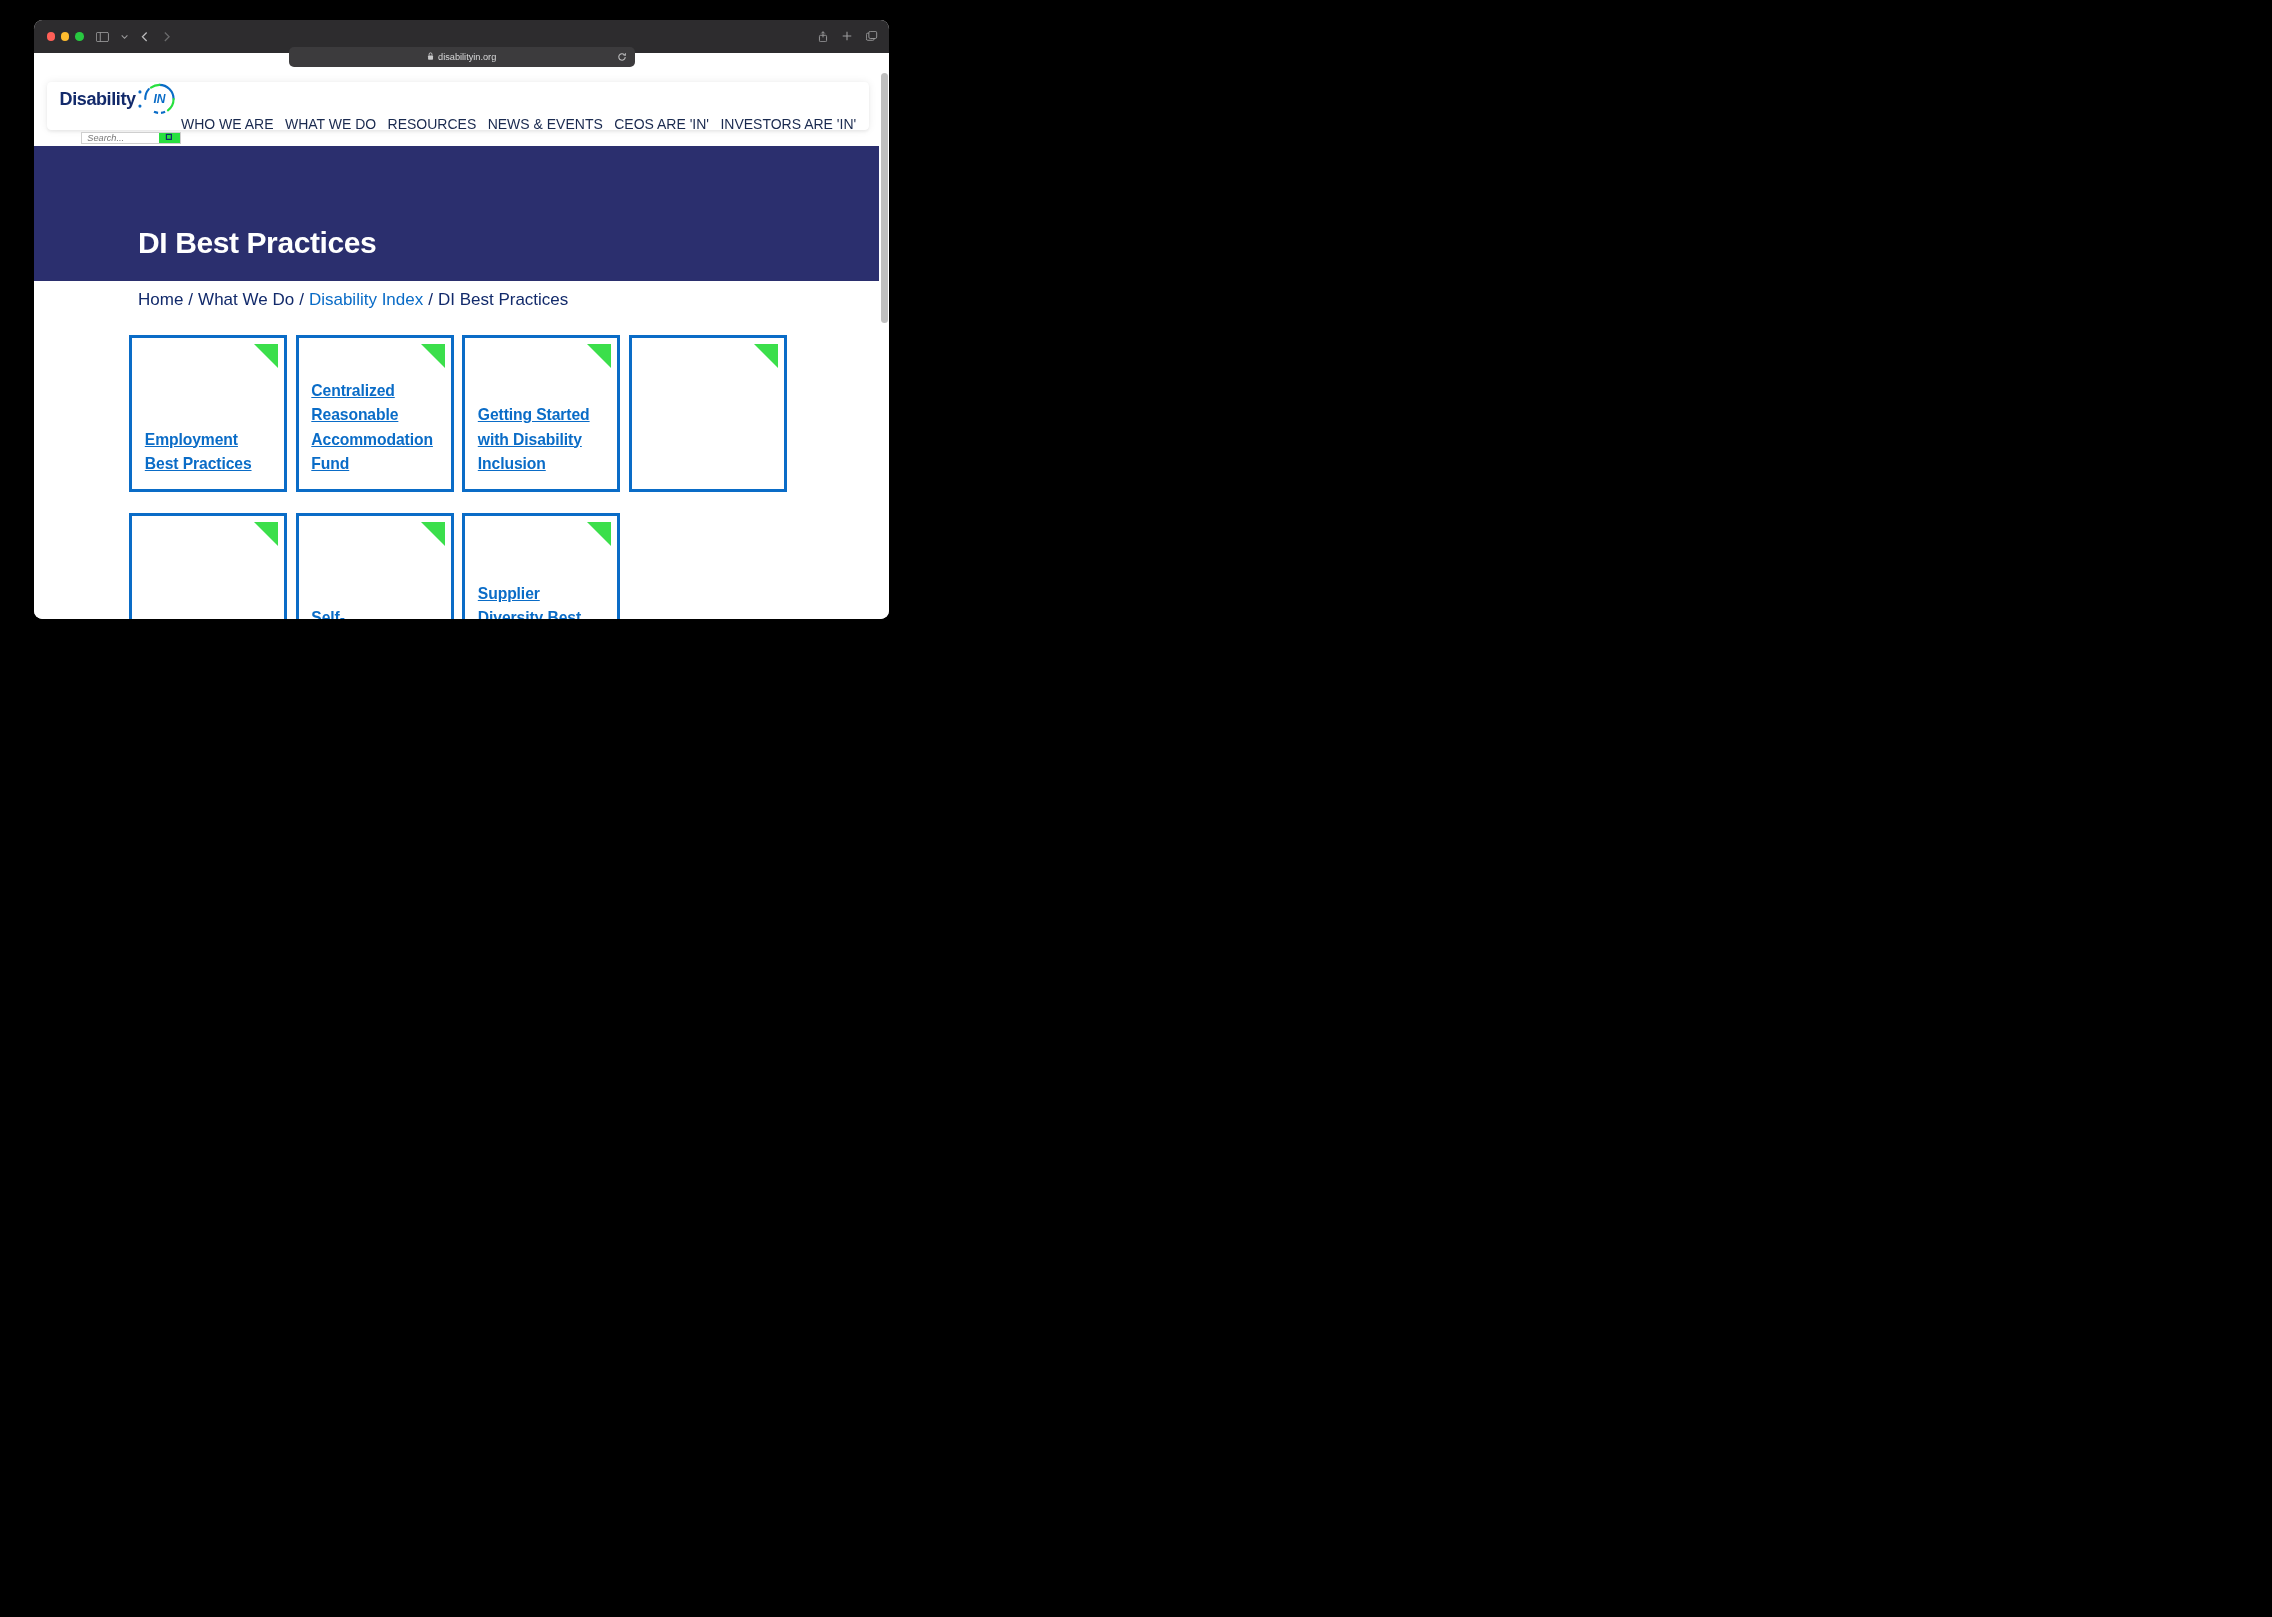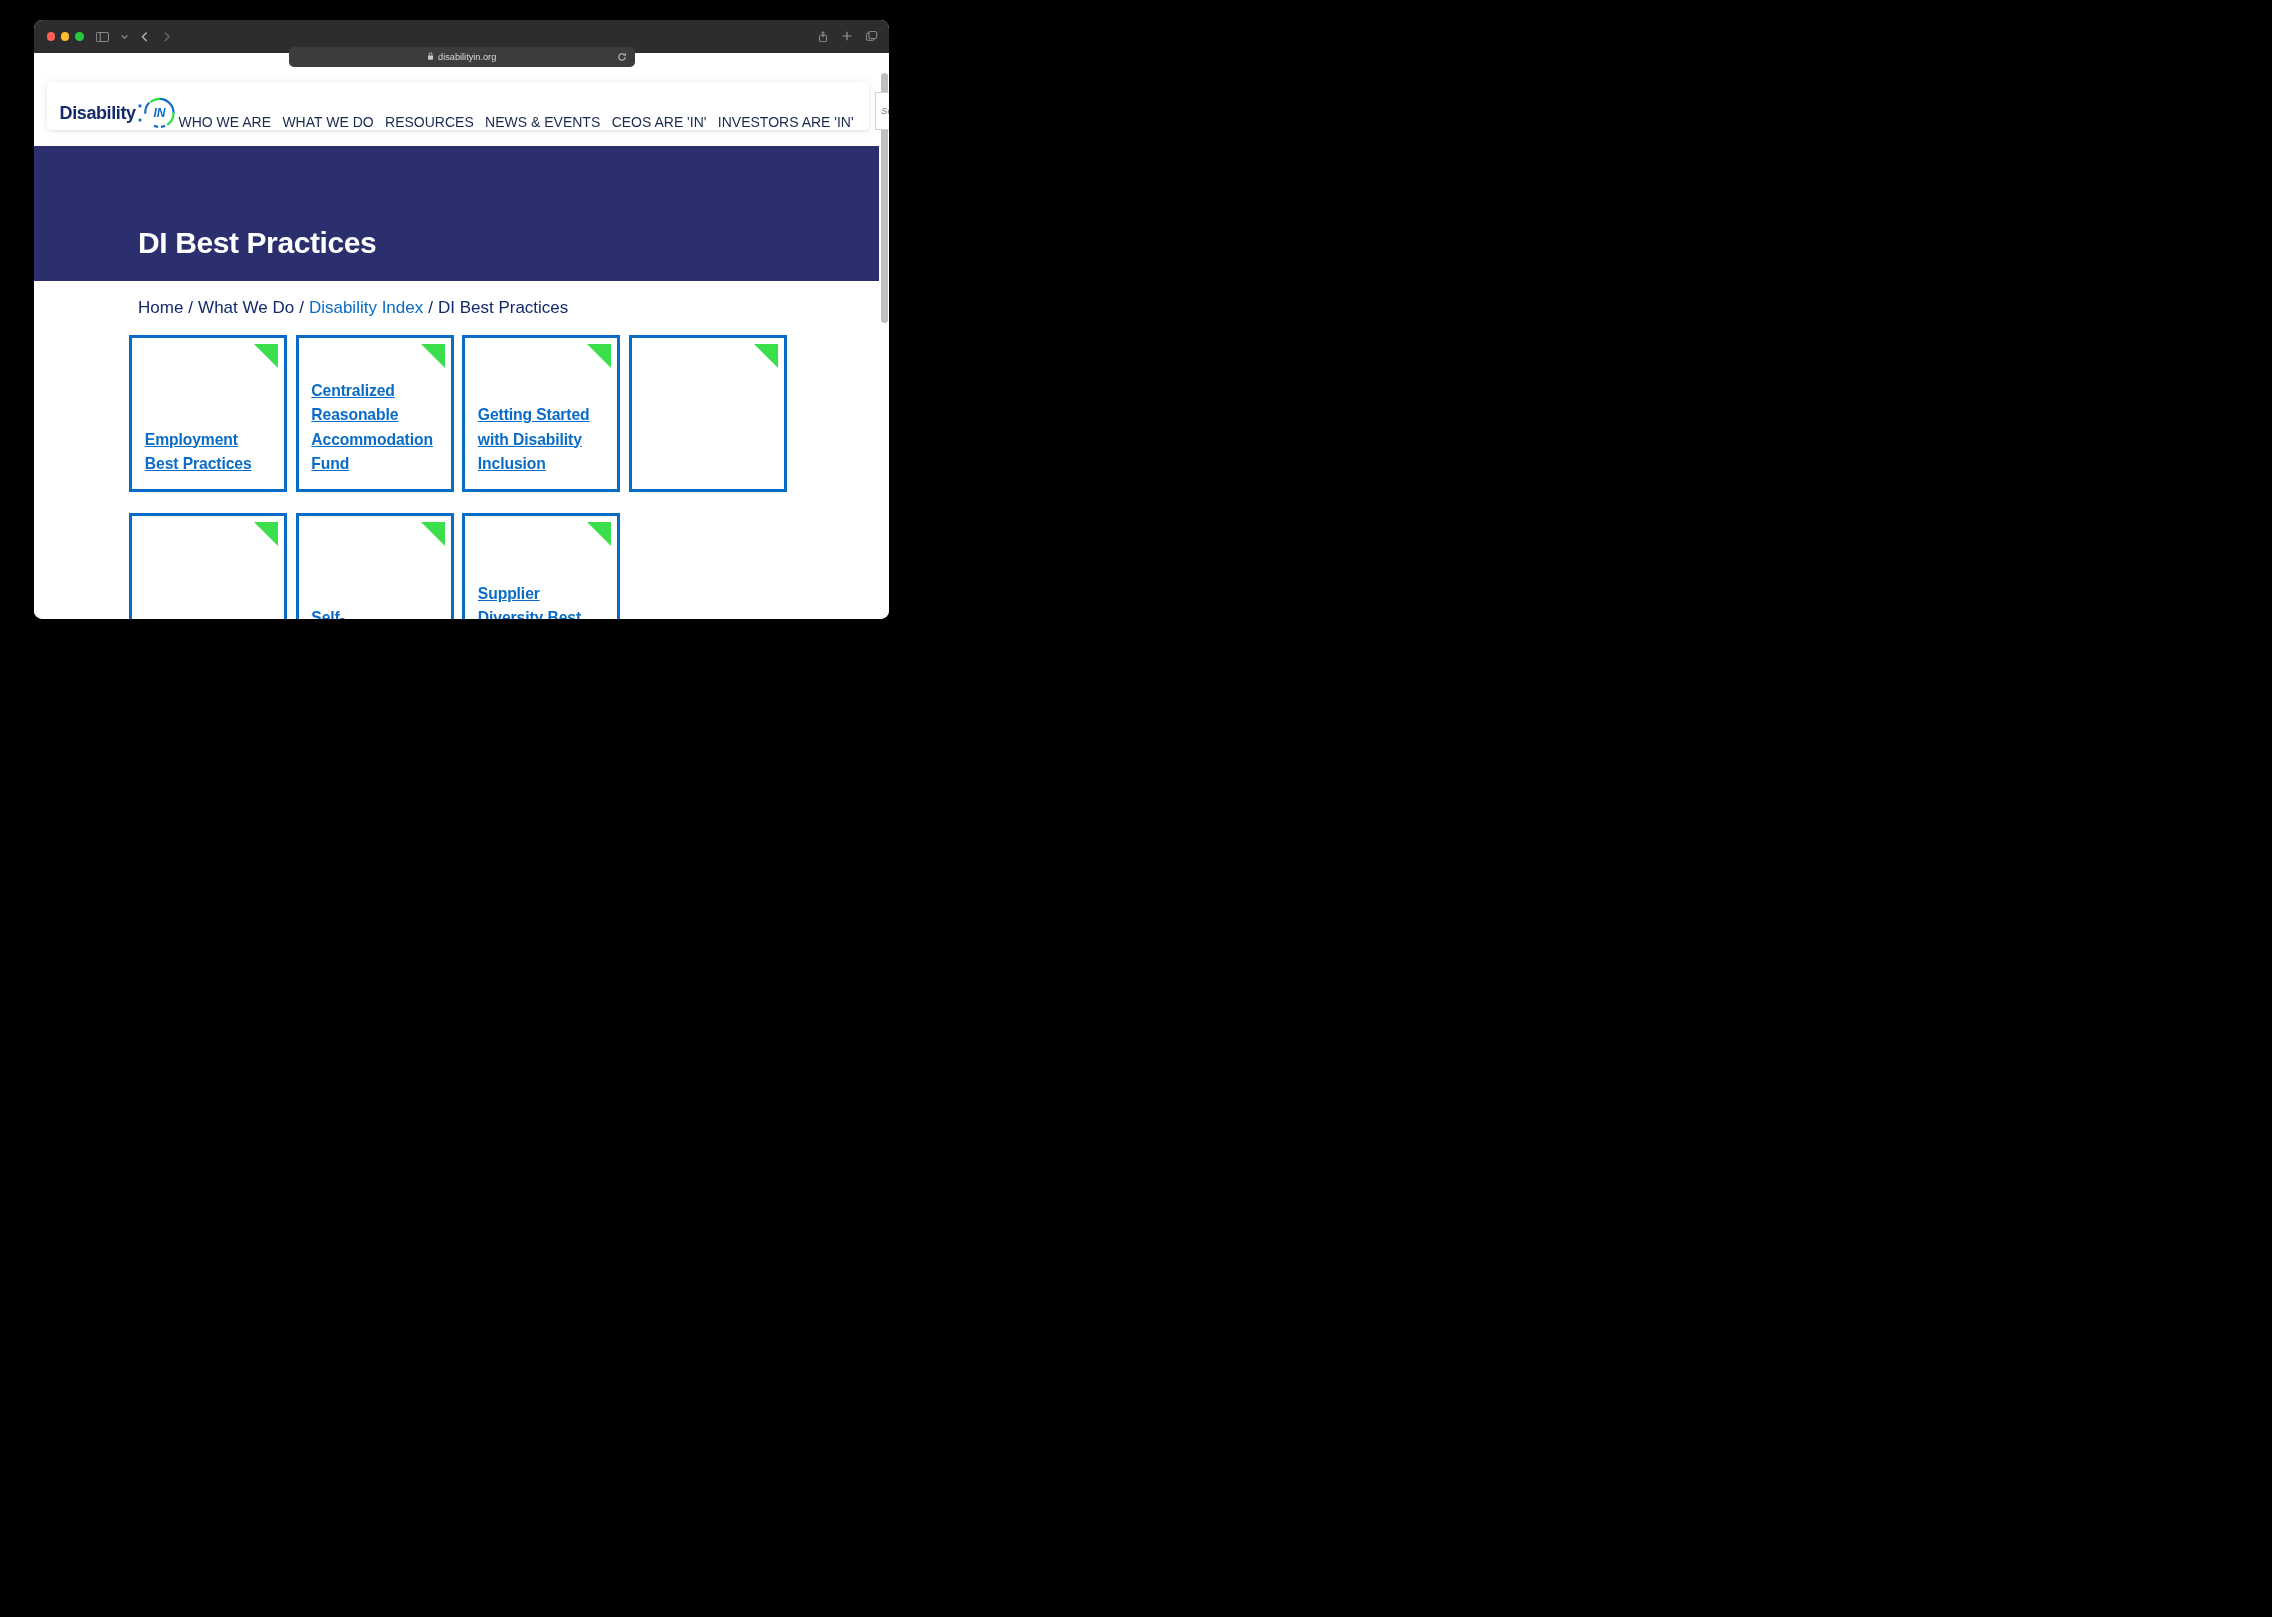--- a/index.html
+++ b/index.html
@@ -100,23 +100,24 @@
 .topnav-wrap {
   position: absolute;
   left: 12.8px;
   right: 20px;
   top: 10px;
   height: 48px;
   background: #fff;
   border-radius: 4.3px;
   box-shadow: 0 0 8.5px rgba(0,0,0,0.08), 0 1.4px 2.8px rgba(0,0,0,0.05);
   display: flex;
-  align-items: flex-end;
+  align-items: flex-start;
   padding: 0 12.8px;
   z-index: 10;
+  flex-direction: column;
 }
 .logo { display: flex; align-items: center; gap: 2.8px; }
 .logo-text {
   font-size: 18px;
   font-weight: 700;
   color: #132a6b;
   letter-spacing: -0.4px;
 }
 .nav-links {
   display: flex;
@@ -174,21 +175,21 @@
 .breadcrumb {
   position: absolute;
   left: 104px;
   top: 218px;
   font-size: 17px;
   color: #122a6b;
   display: flex;
   gap: 5px;
   align-items: flex-end;
 }
-.breadcrumb .link { color: #0a6cc7; margin-top: 8px; }
+.breadcrumb .link { color: #0a6cc7; }
 .cards {
   position: absolute;
   left: 95px;
   top: 263px;
   display: grid;
   grid-template-columns: repeat(4, 158px);
   gap: 21.3px 8.5px;
 }
 .card {
   height: 157px;

